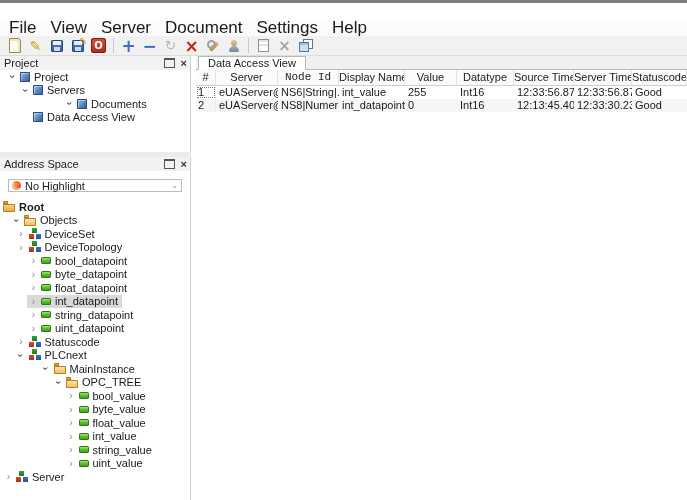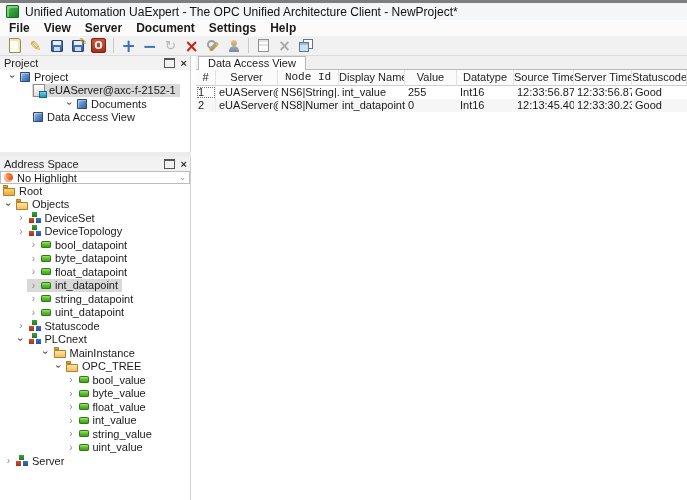--- a/index.html
+++ b/index.html
@@ -7,21 +7,21 @@
        font-family:"Liberation Sans",sans-serif;color:#1a1a1a;}
   .topstrip{position:absolute;left:0;top:0;width:687px;height:3px;background:#7e7e7e;}
   .titlebar{position:absolute;left:0;top:3px;width:687px;height:17px;background:#f4f6f7;
             display:flex;align-items:center;padding-left:6px;box-sizing:border-box;}
   .appicon{width:13px;height:13px;margin-right:6px;border-radius:2px;
            background:linear-gradient(135deg,#57c24e 0%,#2e9e37 55%,#187a22 100%);
            box-shadow:inset 0 0 0 1px #11691a, inset 3px 3px 0 rgba(255,255,255,.35);}
   .title-text{font-size:12px;color:#111;white-space:nowrap;}
   .menubar{position:absolute;left:0;top:20px;width:687px;height:16px;background:#fbfbfb;
            display:flex;align-items:center;padding-left:2px;box-sizing:border-box;}
-  .menu-item{font-size:12px;padding:0 7px;height:16px;line-height:16px;cursor:default;font-weight:bold;}
+  .menu-item{font-size:17px;padding:0 7px;height:16px;line-height:16px;cursor:default;}
   .toolbar{position:absolute;left:0;top:36px;width:687px;height:20px;background:#f1f1f1;
            border-bottom:1px solid #dcdcdc;display:flex;align-items:center;padding-left:4px;
            box-sizing:border-box;}
   .tbtn{width:21px;height:18px;display:flex;align-items:center;justify-content:center;cursor:default;}
   .tsep{width:1px;height:15px;background:#c9c9c9;margin:0 4px;}
   
   .ic{display:inline-flex;align-items:center;justify-content:center;font-family:"DejaVu Sans",sans-serif;}
   .ic-new-file{width:10px;height:13px;background:#fffdf0;border:1px solid #9a8a5a;border-radius:0 3px 0 0;box-shadow:inset -2px 2px 0 #efe6c4;}
   .ic-edit-pencil::before{content:"\270E";font-size:14px;color:#cf9b1d;}
   .ic-save{width:12px;height:12px;border-radius:2px;position:relative;
@@ -57,21 +57,21 @@
 
   .main{position:absolute;left:0;top:56px;width:547px;height:444px;background:#fff;}
   .leftcol{position:absolute;left:0;top:0;width:191px;height:444px;border-right:1px solid #cfcfcf;box-sizing:border-box;background:#fff;}
   .panel-header{height:14px;display:flex;align-items:center;background:#f2f2f2;padding:0 3px 0 4px;box-sizing:border-box;}
   .panel-title{font-size:11px;color:#222;flex:1;}
   .float-btn{width:9px;height:8px;border:1px solid #555;box-shadow:inset 0 1px 0 #555;margin-right:6px;cursor:default;}
   .close-btn{font-size:11px;font-weight:bold;color:#333;line-height:10px;cursor:default;}
   .panel-gap{position:absolute;left:0;top:96px;width:191px;height:5px;background:#ececec;}
   .panel-project{position:absolute;left:0;top:0;width:190px;height:96px;}
   .panel-address{position:absolute;left:0;top:101px;width:190px;height:343px;}
-  .combo{height:13px;margin:0;border:1px solid #bcbcbc;background:#fff;display:flex;align-items:center;
+  .combo{height:13px;margin:8px;border:1px solid #bcbcbc;background:#fff;display:flex;align-items:center;
          padding:0 3px;box-sizing:border-box;}
   .combo .i-hl{width:9px;height:9px;border-radius:50%;margin-right:4px;
                background:radial-gradient(circle at 35% 30%,#ff9a3c,#e04a1a 70%);
                box-shadow:inset 2px -2px 0 rgba(255,255,255,.5);}
   .combo-label{font-size:11px;flex:1;}
   .combo-arrow{font-size:8px;color:#9a9a9a;}
   .tree{position:relative;overflow:hidden;}
   .titem{display:flex;align-items:center;height:13.5px;white-space:nowrap;cursor:default;}
   .titem .hit{display:inline-flex;align-items:center;height:13px;padding-right:4px;}
   .titem.sel .hit{background:#d9d9d9;}
@@ -114,24 +114,20 @@
          overflow:hidden;white-space:nowrap;}
   .dcell.rowhdr{padding-left:2px;border-right:1px solid #ececec;}
   .dcell.focus{outline:1px dotted #777;outline-offset:-2px;}
 </style>
 </head>
 <body>
 
 <div class="app">
   <div class="topstrip"></div>
 
-  <div class="titlebar">
-    <div class="appicon"></div>
-    <span class="title-text">Unified Automation UaExpert - The OPC Unified Architecture Client - NewProject*</span>
-  </div>
 
   <div class="menubar" id="menubar">
       <span class="menu-item">File</span>
       <span class="menu-item">View</span>
       <span class="menu-item">Server</span>
       <span class="menu-item">Document</span>
       <span class="menu-item">Settings</span>
       <span class="menu-item">Help</span>
     </div>
 
@@ -194,24 +190,25 @@
           <span class="close-btn">×</span>
         </div>
         <div class="tree" id="tree-project" style="height:82px;">
             <div class="titem" style="padding-left: 6px;">
               <span class="hit">
                 <span class="chev e"><span class="g">›</span></span>
                 <span class="ticon i-cube"></span>
                 <span class="tlabel">Project</span>
               </span>
             </div>
-            <div class="titem sel" style="padding-left: 32px;">
-              <span class="hit">
-                <span class="ticon i-server"></span>
-                <span class="tlabel">eUAServer@axc-f-2152-1</span>
+            <div class="titem" style="padding-left: 19px;">
+              <span class="hit">
+                <span class="chev e"><span class="g">›</span></span>
+                <span class="ticon i-cube"></span>
+                <span class="tlabel">Servers</span>
               </span>
             </div>
             <div class="titem" style="padding-left: 19px; margin-left: 44px;">
               <span class="hit">
                 <span class="chev e"><span class="g">›</span></span>
                 <span class="ticon i-cube"></span>
                 <span class="tlabel">Documents</span>
               </span>
             </div>
             <div class="titem" style="padding-left: 32px;">
@@ -230,27 +227,27 @@
           <span class="panel-title">Address Space</span>
           <span class="float-btn"></span>
           <span class="close-btn">×</span>
         </div>
         <div class="combo">
           <span class="i-hl"></span>
           <span class="combo-label">No Highlight</span>
           <span class="combo-arrow">⌄</span>
         </div>
         <div class="tree" id="tree-address" style="height:314px;">
-            <div class="titem" style="padding-left: 2px;">
+            <div class="titem" style="padding-left: 2px; font-weight: bold;">
               <span class="hit">
                 <span class="ticon i-folder"></span>
                 <span class="tlabel">Root</span>
               </span>
             </div>
-            <div class="titem" style="padding-left: 2px; align-items: center;">
+            <div class="titem" style="padding-left: 10px; align-items: center;">
               <span class="hit">
                 <span class="chev e"><span class="g">›</span></span>
                 <span class="ticon i-folder open"></span>
                 <span class="tlabel">Objects</span>
               </span>
             </div>
             <div class="titem" style="padding-left: 14.5px;">
               <span class="hit">
                 <span class="chev c"><span class="g">›</span></span>
                 <span class="ticon i-blocks"></span>

